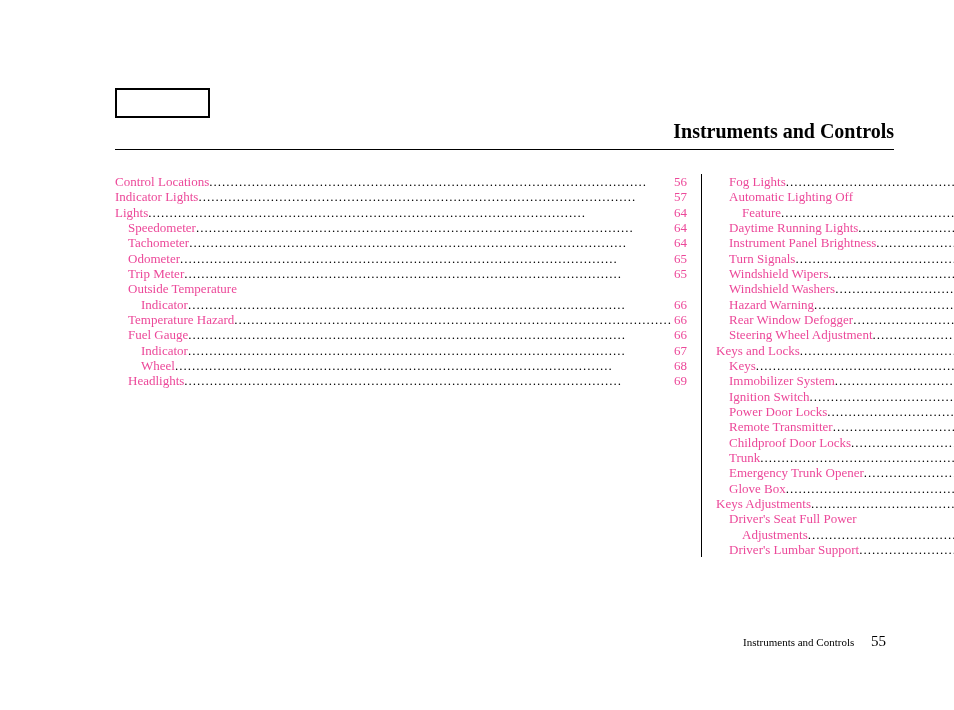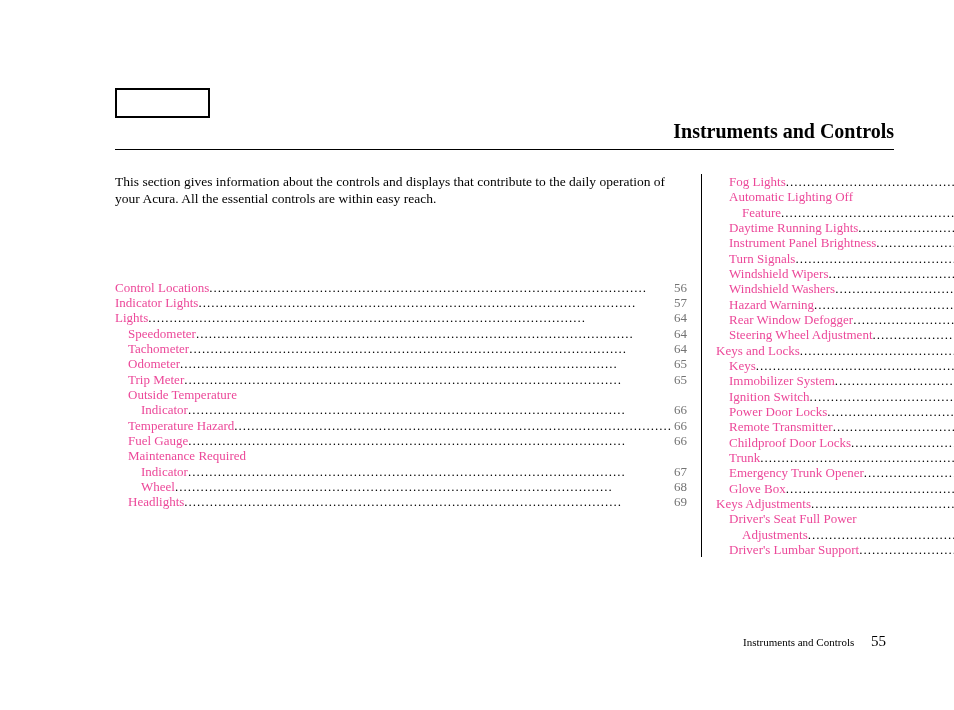--- a/index.html
+++ b/index.html
@@ -79,21 +79,21 @@
       flex: 1;
       overflow: hidden;
       letter-spacing: 1px;
       color: #000;
       font-size: 13px;
     }
     .leader::before {
       content: " .......................................................................................................";
     }
     .toc-page {
-      color: #737373;
+      color: #ec4899;
       padding-left: 2px;
       cursor: pointer;
     }
     .footer {
       position: absolute;
       bottom: 60px;
       right: 68px;
       font-size: 11px;
       font-weight: normal;
       font-family: Georgia, serif;
@@ -111,21 +111,20 @@
 <div class="top-box"></div>
 
 <div class="header">
   <div class="title">Instruments and Controls</div>
   <div class="rule"></div>
 </div>
 
 <div class="content">
 
   <div class="column col1">
-    <p class="intro">This section gives information about the controls and displays that contribute to the daily operation of your Acura. All the essential controls are within easy reach.</p>
     <ul class="toc-list">
         <li class="toc-item lvl1">
           <span class="toc-label">Control Locations</span>
           <span class="leader"></span>
           <span class="toc-page">56</span>
         </li>
         <li class="toc-item lvl1">
           <span class="toc-label">Indicator Lights</span>
           <span class="leader"></span>
           <span class="toc-page">57</span>
@@ -165,23 +164,20 @@
         </li>
         <li class="toc-item lvl2">
           <span class="toc-label">Temperature Hazard</span>
           <span class="leader"></span>
           <span class="toc-page">66</span>
         </li>
         <li class="toc-item lvl2">
           <span class="toc-label">Fuel Gauge</span>
           <span class="leader"></span>
           <span class="toc-page">66</span>
-        </li>
-        <li class="toc-item lvl2">
-          <span class="toc-label">Maintenance Required</span>
         </li>
         <li class="toc-item lvl3">
           <span class="toc-label">Indicator</span>
           <span class="leader"></span>
           <span class="toc-page">67</span>
         </li>
         <li class="toc-item lvl3">
           <span class="toc-label">Wheel</span>
           <span class="leader"></span>
           <span class="toc-page">68</span>

